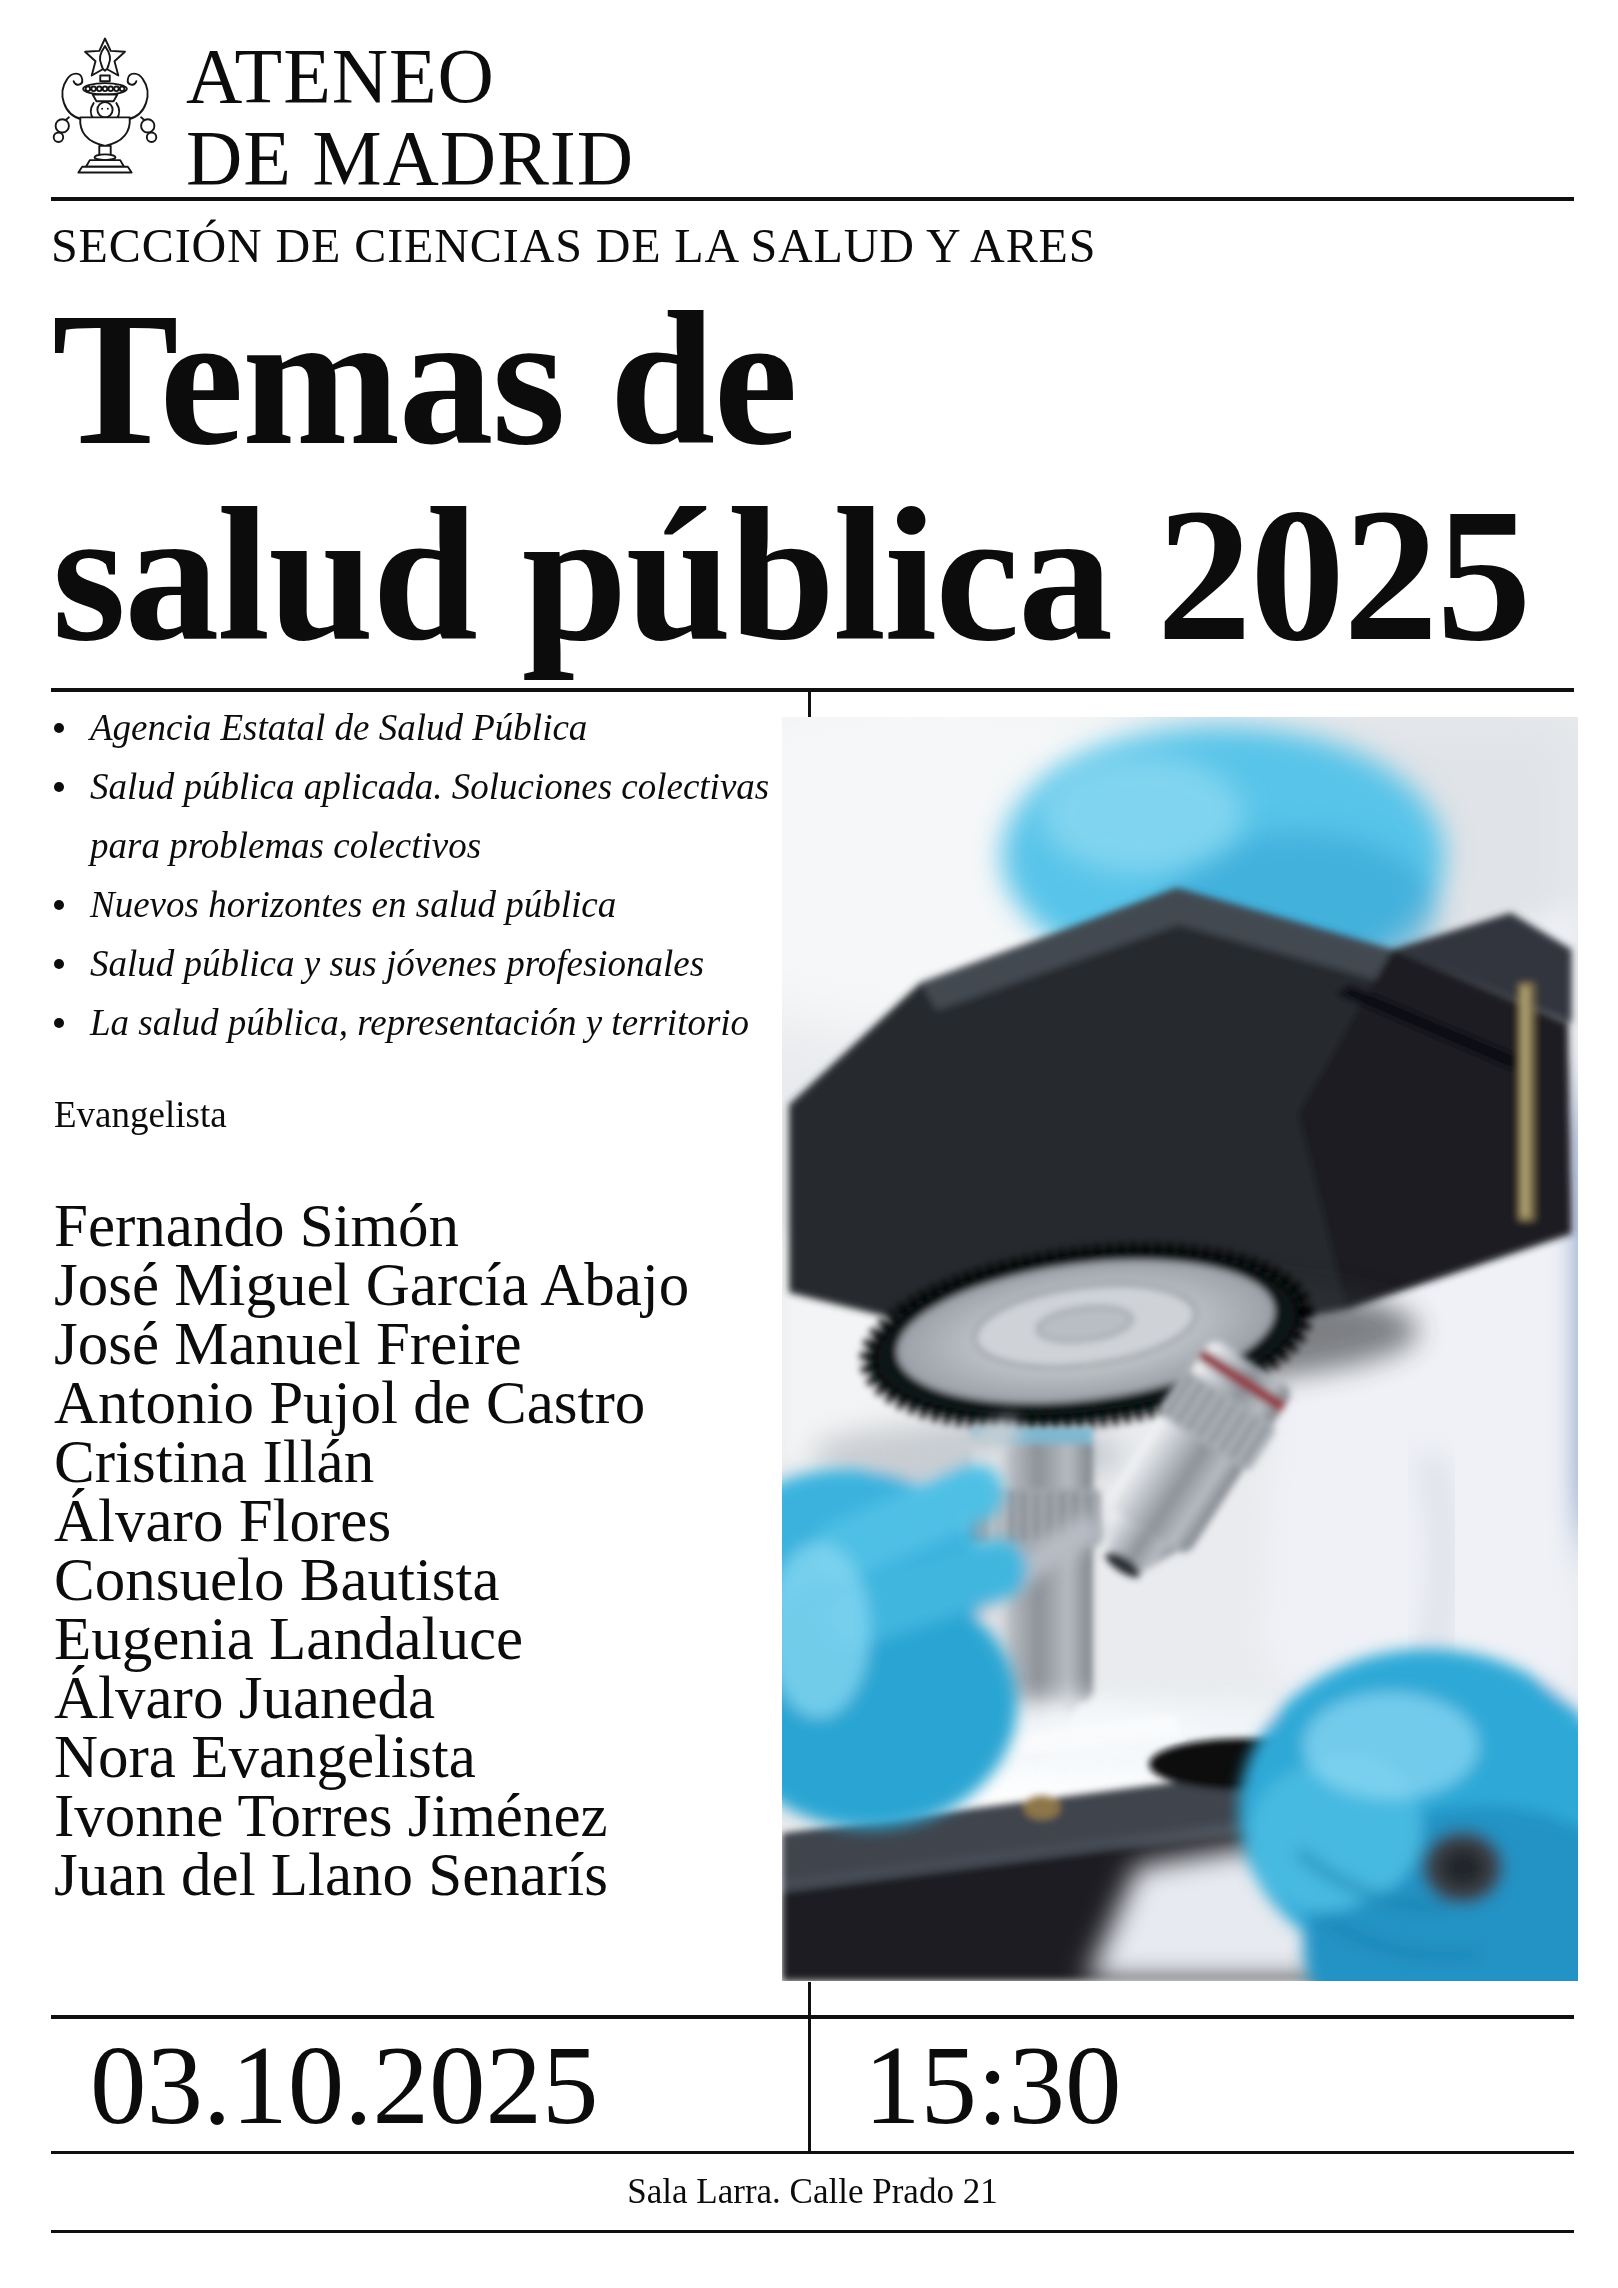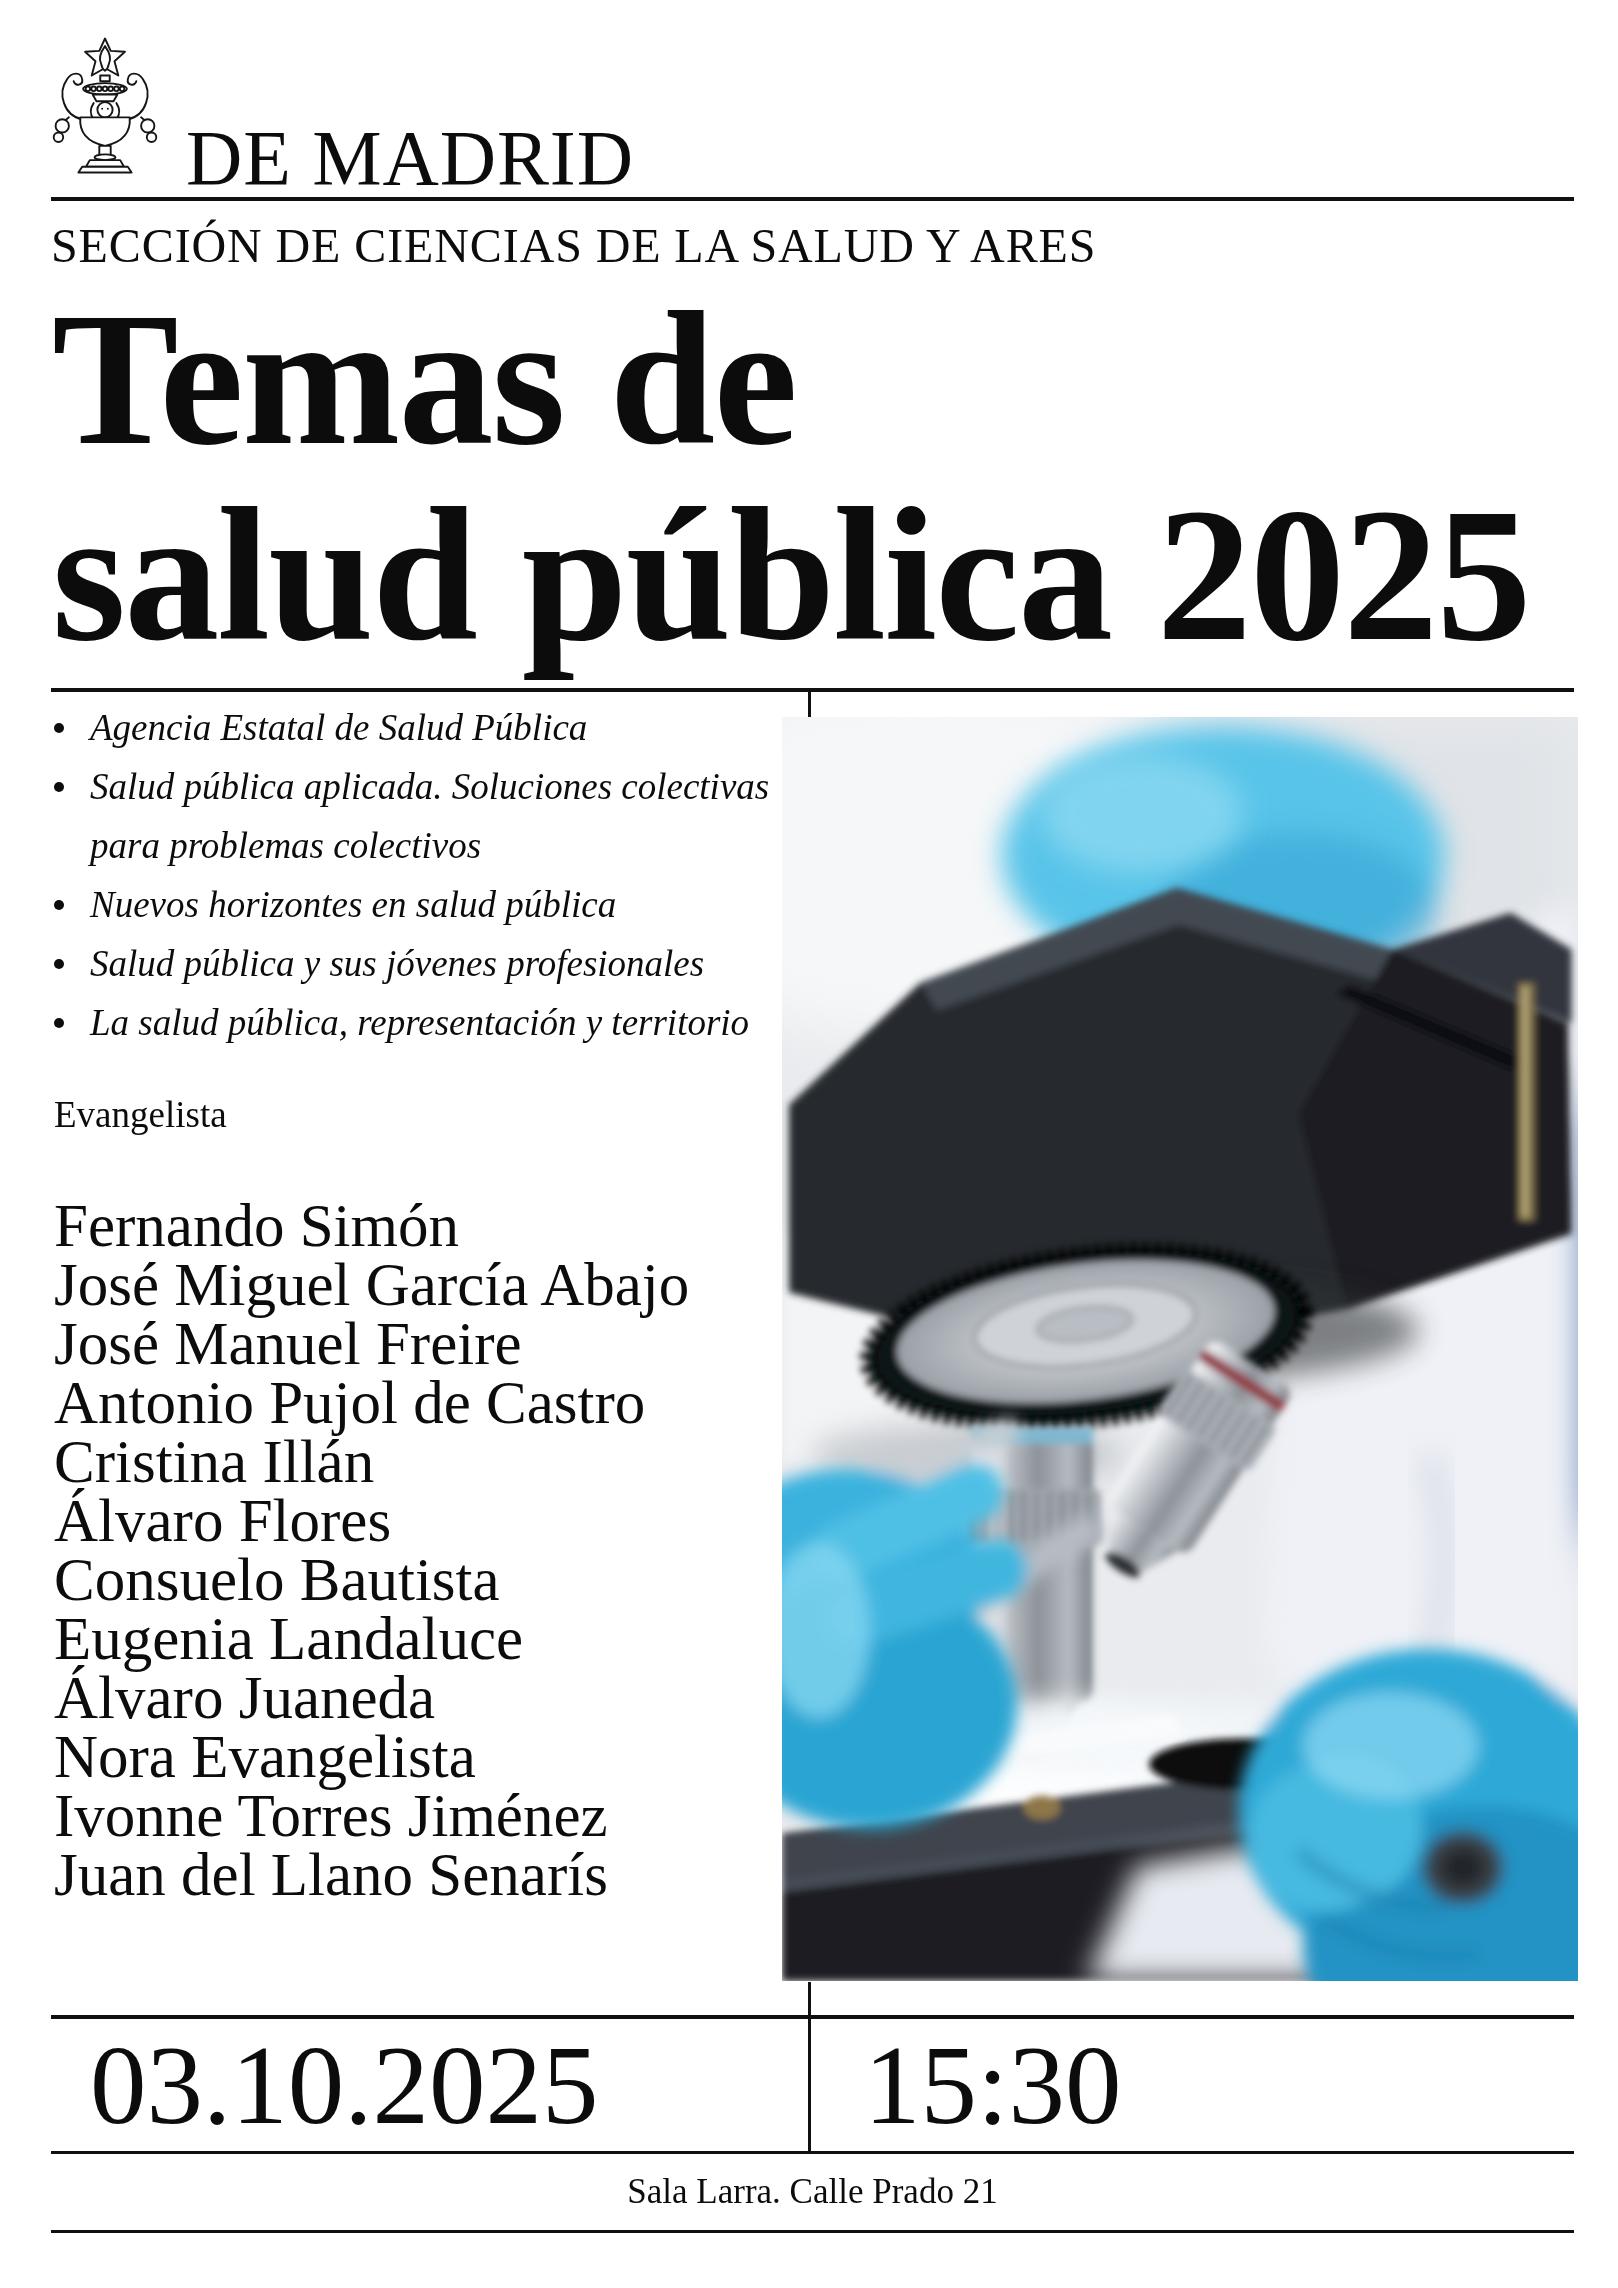--- a/index.html
+++ b/index.html
@@ -86,20 +86,21 @@
 
       <path d="M60 90 l-9 12 M60 90 l0 14 M60 90 l9 12" fill="none"></path>
       <path d="M34 88 Q32 112 60 118 Q88 112 86 88 Z"></path>
 
       <rect x="54" y="118" width="12" height="10"></rect>
       <ellipse cx="60" cy="130" rx="11" ry="3"></ellipse>
       <path d="M44 133 L76 133 L80 140 L40 140 Z"></path>
       <path d="M36 140 L84 140 L88 146 L32 146 Z"></path>
     </g>
   </svg>
+  <div class="org-line org-1">ATENEO</div>
   <div class="org-line org-2">DE MADRID</div>
   <div class="rule rule-1"></div>
   <div class="section-label">SECCIÓN DE CIENCIAS DE LA SALUD Y ARES</div>
 
   <h1 class="title" style="margin:4px;font-weight:bold;">
     <div>Temas de</div>
     <div>salud pública 2025</div>
   </h1>
   <div class="rule rule-title"></div>
   <div class="rule vdiv-1"></div>

